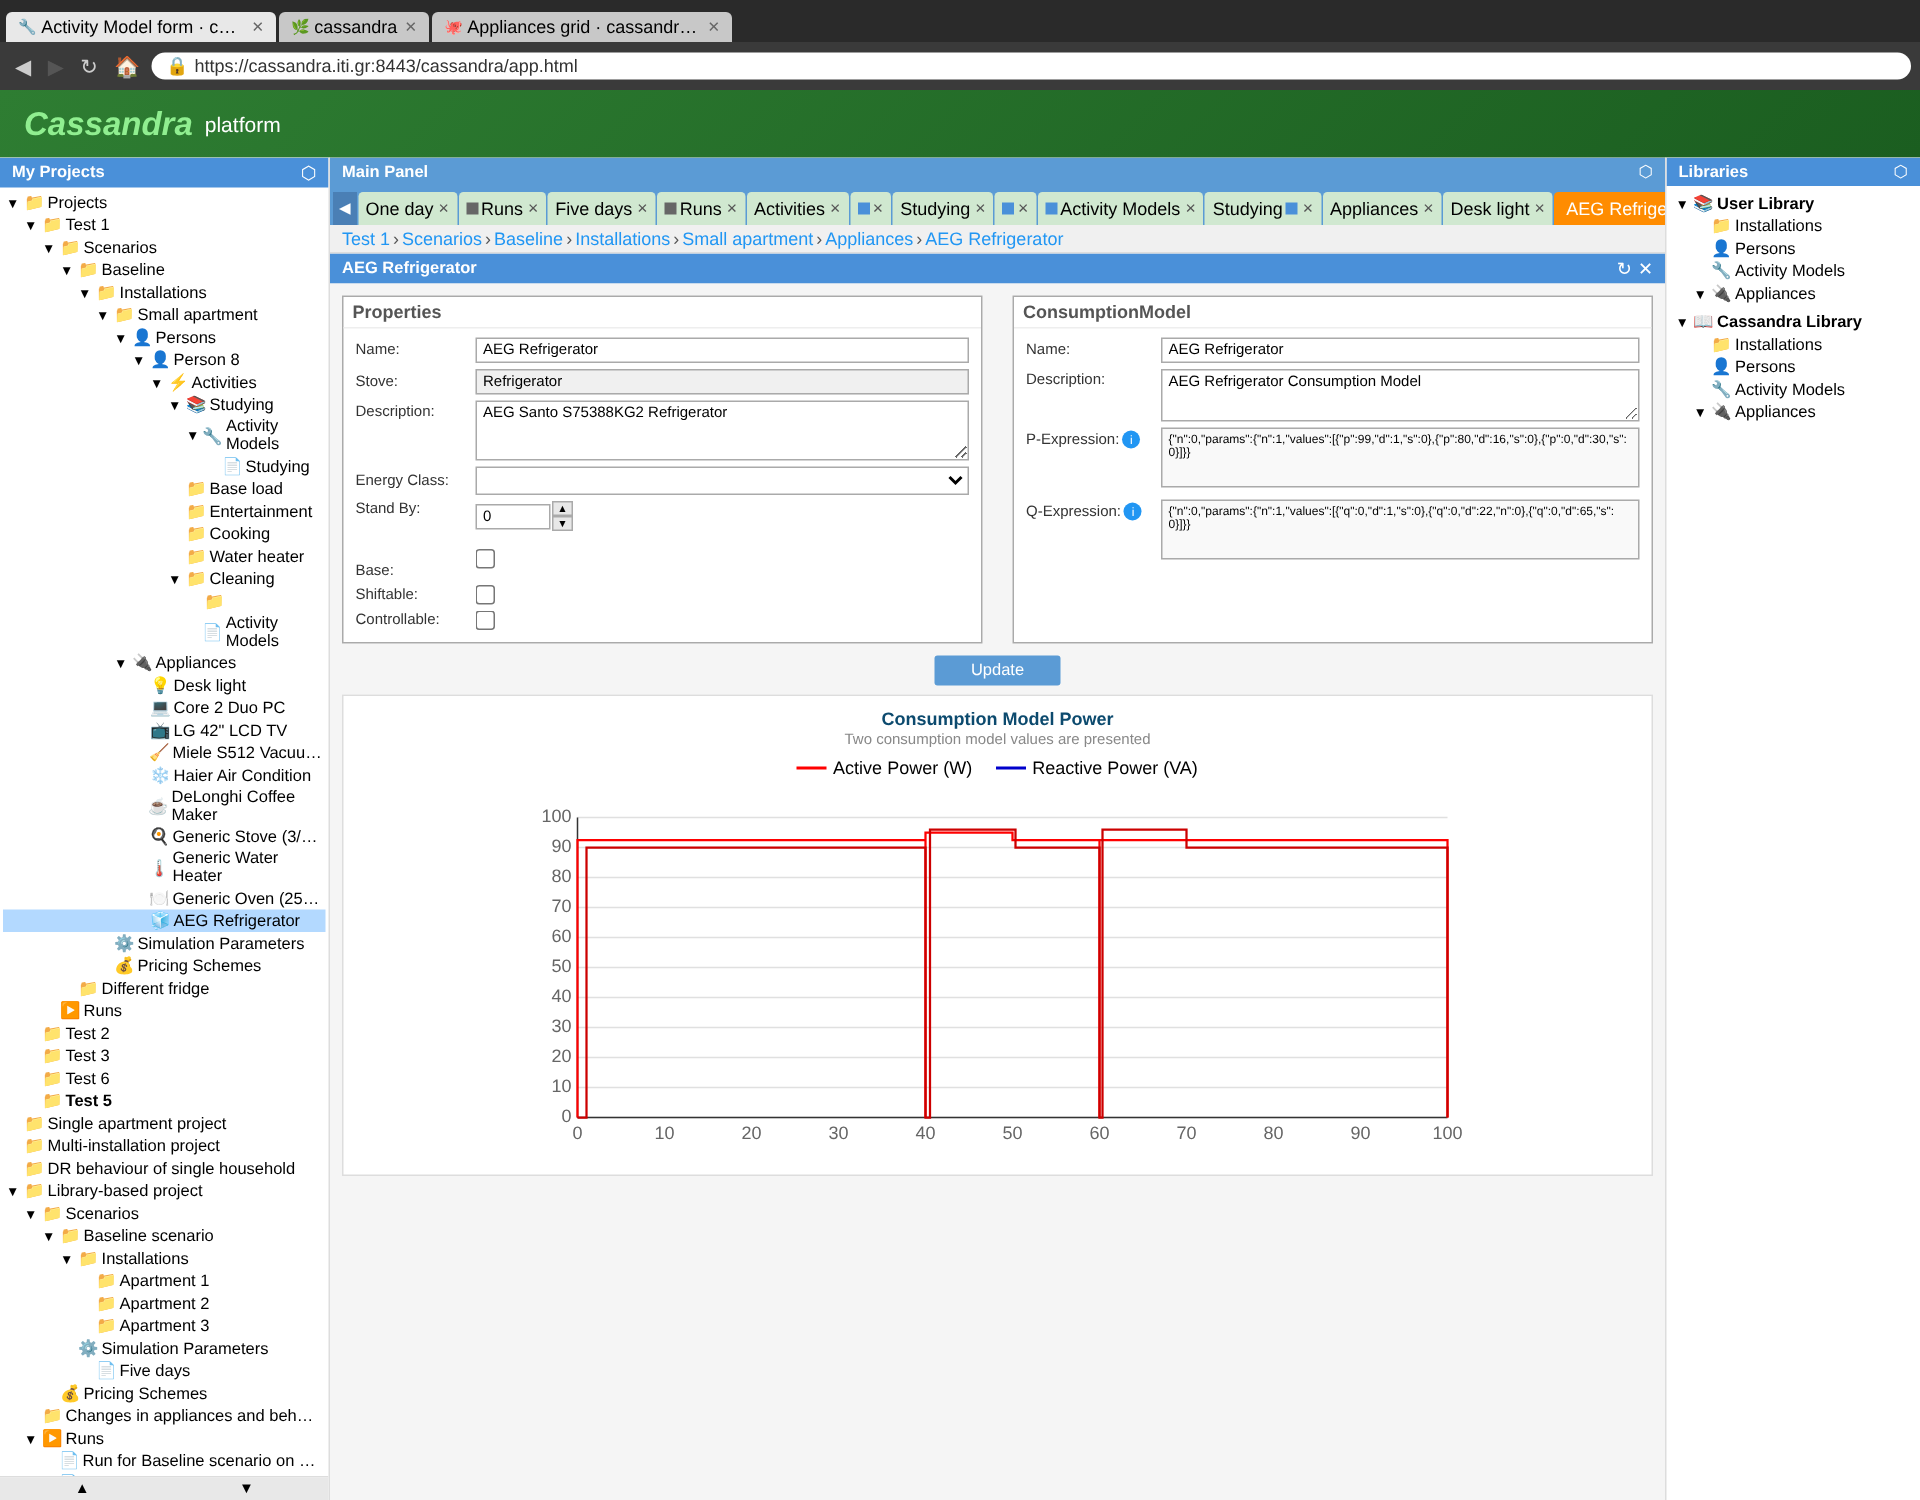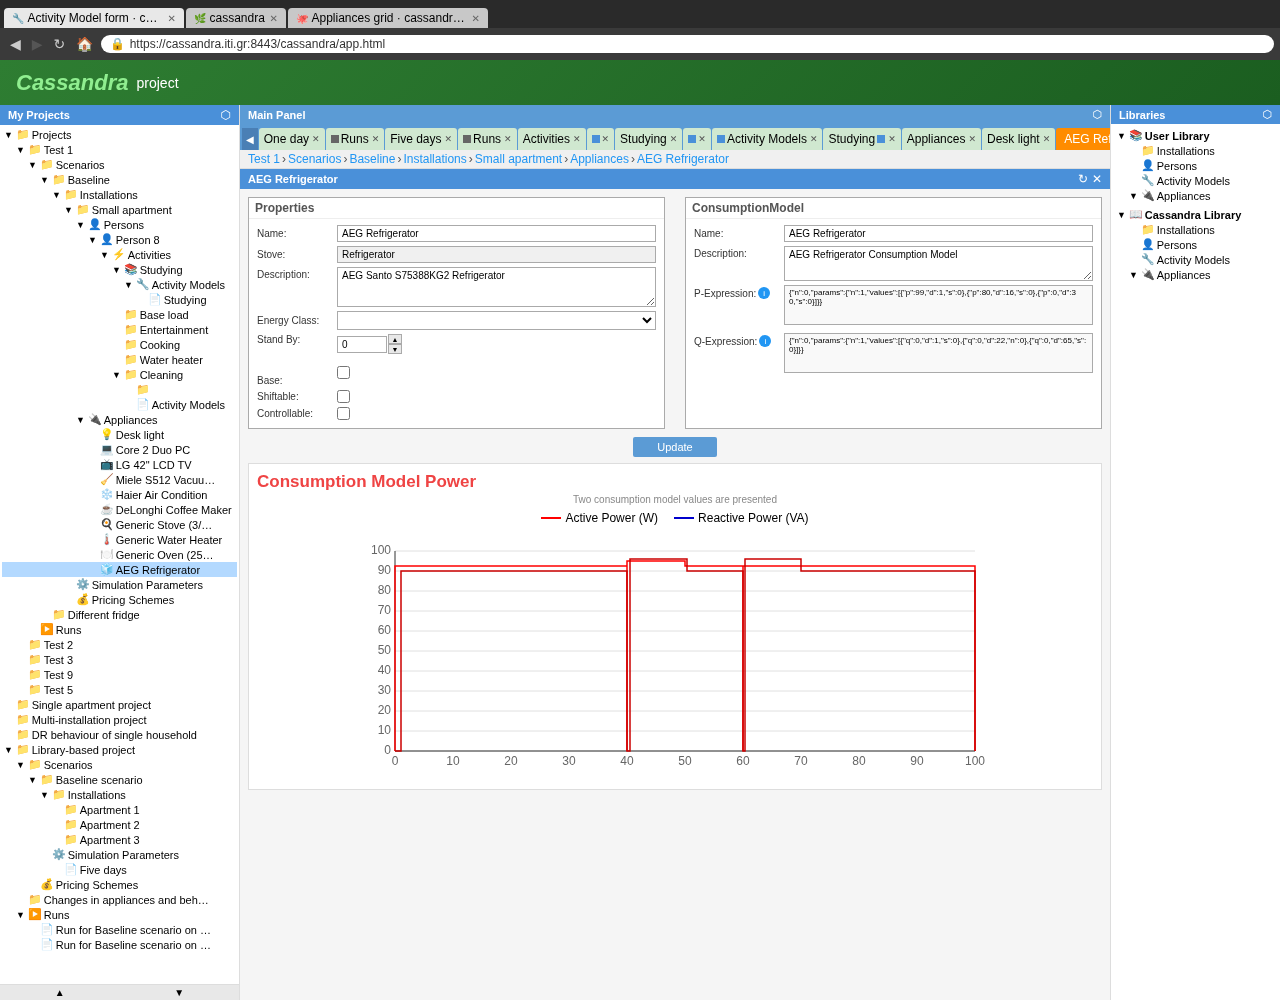--- a/index.html
+++ b/index.html
@@ -42,26 +42,26 @@
       <span style="color:green;margin-right:4px;">🔒</span>
       <span style="color:#333;">https://cassandra.iti.gr:8443/cassandra/app.html</span>
     </div>
   </div>
 </div>
 
 <div style="display:flex;flex-direction:column;height:940px;">
 
   <div style="background:linear-gradient(135deg,#2e7d32,#1b5e20);height:45px;display:flex;align-items:center;padding:0 16px;">
     <span style="color:#90ee90;font-size:22px;font-style:italic;font-weight:bold;">Cassandra</span>
-    <span style="color:white;font-size:14px;margin-left:8px;">project</span>
+    <span style="color:white;font-size:14px;margin-left:8px;">platform</span>
   </div>
 
   <div style="display:flex;flex:1;overflow:hidden;">
 
-    <div style="width:240px;background:white;border-right:1px solid #ddd;display:flex;flex-direction:column;overflow:hidden;">
+    <div style="width:220px;background:white;border-right:1px solid #ddd;display:flex;flex-direction:column;overflow:hidden;">
       <div style="background:#4a90d9;color:white;padding:3px 8px;display:flex;justify-content:space-between;align-items:center;">
         <span style="font-weight:bold;font-size:11px;">My Projects</span>
         <span style="cursor:pointer;font-size:12px;">⬡</span>
       </div>
       <div style="overflow-y:auto;flex:1;">
         <div style="padding:2px;">
 
           <div class="tree-row" style="padding-left:2px;">
             <span style="width:10px;display:inline-block;font-size:9px;">▼</span>
             <span style="margin:0 2px;font-size:11px;">📁</span>
@@ -238,26 +238,26 @@
             <span style="font-size:11px;">Test 2</span>
           </div>
           <div class="tree-row" style="padding-left:14px;">
             <span style="width:10px;display:inline-block;font-size:9px;"> </span>
             <span style="margin:0 2px;font-size:11px;">📁</span>
             <span style="font-size:11px;">Test 3</span>
           </div>
           <div class="tree-row" style="padding-left:14px;">
             <span style="width:10px;display:inline-block;font-size:9px;"> </span>
             <span style="margin:0 2px;font-size:11px;">📁</span>
-            <span style="font-size:11px;">Test 9</span>
-          </div>
-          <div class="tree-row" style="padding-left:14px;">
-            <span style="width:10px;display:inline-block;font-size:9px;"> </span>
-            <span style="margin:0 2px;font-size:11px;">📁</span>
-            <span style="font-size:11px;">Test 5</span>
+            <span style="font-size:11px;">Test 6</span>
+          </div>
+          <div class="tree-row" style="padding-left:14px;">
+            <span style="width:10px;display:inline-block;font-size:9px;"> </span>
+            <span style="margin:0 2px;font-size:11px;">📁</span>
+            <span style="font-size:11px;font-weight:bold;">Test 5</span>
           </div>
           <div class="tree-row" style="padding-left:2px;">
             <span style="width:10px;display:inline-block;font-size:9px;"> </span>
             <span style="margin:0 2px;font-size:11px;">📁</span>
             <span style="font-size:11px;">Single apartment project</span>
           </div>
           <div class="tree-row" style="padding-left:2px;">
             <span style="width:10px;display:inline-block;font-size:9px;"> </span>
             <span style="margin:0 2px;font-size:11px;">📁</span>
             <span style="font-size:11px;">Multi-installation project</span>
@@ -518,21 +518,21 @@
                 <div style="flex:1;border:1px solid #aaa;padding:2px 4px;font-size:8px;background:#f9f9f9;min-height:40px;word-break:break-all;">{"n":0,"params":{"n":1,"values":[{"q":0,"d":1,"s":0},{"q":0,"d":22,"n":0},{"q":0,"d":65,"s":0}]}}</div>
               </div>
             </div>
           </div>
 
           <div style="text-align:center;margin:6px 0;">
             <button style="background:#5b9bd5;color:white;border:none;padding:4px 24px;font-size:11px;cursor:pointer;border-radius:2px;">Update</button>
           </div>
 
           <div style="background:white;border:1px solid #ddd;padding:8px;">
-            <div style="text-align:left;font-size:17px;font-weight:bold;color:#ef4444;margin-bottom:2px;">Consumption Model Power</div>
+            <div style="text-align:center;font-size:12px;font-weight:bold;color:#0c4a6e;margin-bottom:2px;">Consumption Model Power</div>
             <div style="text-align:center;font-size:10px;color:#888;margin-bottom:6px;">Two consumption model values are presented</div>
             <div style="display:flex;justify-content:center;gap:16px;margin-bottom:6px;font-size:10px;">
               <div style="display:flex;align-items:center;gap:4px;">
                 <div style="width:20px;height:2px;background:#ff0000;"></div>
                 <span>Active Power (W)</span>
               </div>
               <div style="display:flex;align-items:center;gap:4px;">
                 <div style="width:20px;height:2px;background:#0000cc;"></div>
                 <span>Reactive Power (VA)</span>
               </div>

